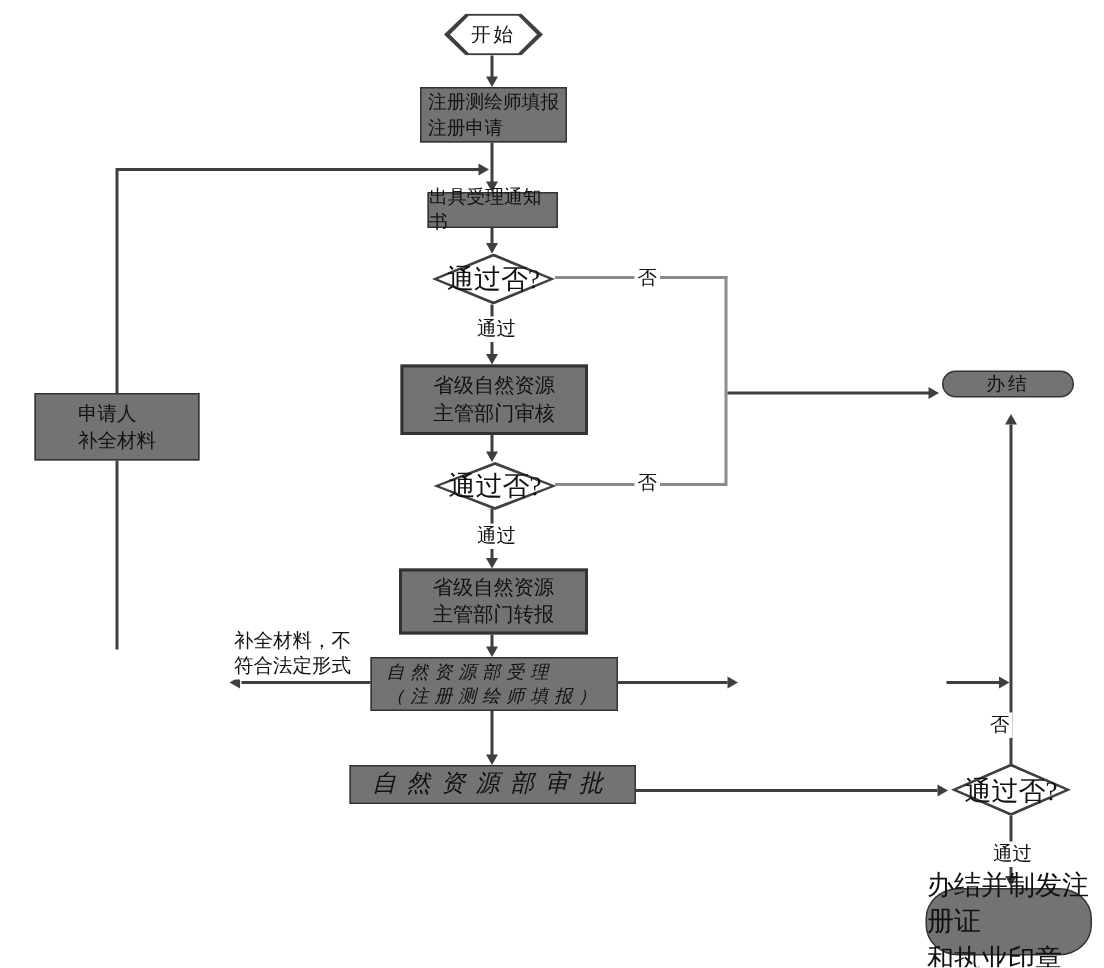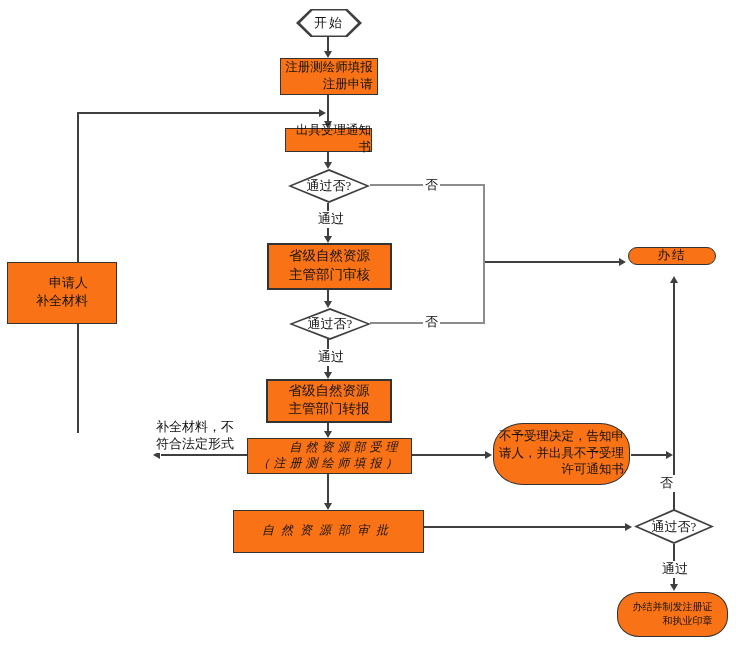--- a/index.html
+++ b/index.html
@@ -1,30 +1,30 @@
 <!DOCTYPE html>
 <html><head>
 <meta charset="utf-8">
 <style>
   html,body{margin:0;padding:0;background:#fff;}
   #canvas{position:relative;width:736px;height:645px;background:#fff;overflow:hidden;
           font-family:"Liberation Serif","DejaVu Serif",serif;color:#111;}
   .node{position:absolute;box-sizing:border-box;display:flex;align-items:center;justify-content:center;
-        text-align:right;white-space:pre-line;background:#f97316;line-height:1.35;font-family:Liberation Mono, monospace;}
+        text-align:left;white-space:pre-line;background:#737373;line-height:1.35;}
   .rect{border:1.5px solid #333;}
   .rect.thick{border-width:2px;}
   .kai{font-style:italic;letter-spacing:4px;}
   .stadium{border:1.5px solid #333;}
   
   .diamond{position:absolute;}
   .d-outer{position:absolute;inset:0;background:#3f3f3f;
            clip-path:polygon(50% 0,100% 50%,50% 100%,0 50%);}
   .d-inner{position:absolute;inset:0;background:#fff;
            clip-path:polygon(50% 2px,calc(100% - 4px) 50%,50% calc(100% - 2px),4px 50%);}
-  .d-text{position:absolute;inset:0;display:flex;align-items:center;justify-content:center;font-size:13px;}
+  .d-text{position:absolute;inset:0;display:flex;align-items:center;justify-content:center;font-size:18px;}
   
   .hex{position:absolute;}
   .h-outer{position:absolute;inset:0;background:#3f3f3f;
            clip-path:polygon(22% 0,78% 0,100% 50%,78% 100%,22% 100%,0 50%);}
   .h-inner{position:absolute;inset:0;background:#fff;
            clip-path:polygon(calc(22% + 2px) 1.5px,calc(78% - 2px) 1.5px,calc(100% - 4px) 50%,calc(78% - 2px) calc(100% - 1.5px),calc(22% + 2px) calc(100% - 1.5px),4px 50%);}
   .h-text{position:absolute;inset:0;display:flex;align-items:center;justify-content:center;font-size:13px;letter-spacing:2px;}
   
   .ln{position:absolute;background:#3f3f3f;}
   .ln.h{height:2px;}
@@ -123,39 +123,36 @@
     <div class="d-inner"></div>
     <span class="d-text">通过否?</span>
   </div>
 
   <div class="node rect thick" style="left:266px;top:379px;width:126px;height:44px;font-size:13.5px">省级自然资源
 主管部门转报</div>
 
   <div class="node rect kai" style="left:247px;top:438px;width:165px;height:36px;font-size:12px">自然资源部受理
 （注册测绘师填报）</div>
 
-  <div class="node rect kai" style="left:233px;top:510px;width:191px;height:43px;font-size:12px;letter-spacing:7px">自然资源部审批</div>
+  <div class="node rect kai" style="left:233px;top:510px;width:191px;height:26px;font-size:16px;letter-spacing:7px">自然资源部审批</div>
 
-  <div class="node rect" style="left:7px;top:262px;width:110px;height:62px;font-size:13px">申请人
+  <div class="node rect" style="left:23px;top:262px;width:110px;height:45px;font-size:13px">申请人
 补全材料</div>
 
 
-  <div class="node stadium" style="left:493px;top:423px;width:137px;height:62px;border-radius:30px/26px;font-size:12.5px">不予受理决定，告知申
-请人，并出具不予受理
-许可通知书</div>
 
   <div class="node stadium" style="left:628px;top:247px;width:88px;height:18px;border-radius:14.5px;font-size:12.5px;letter-spacing:2px">办结</div>
 
   <div class="diamond" style="left:634px;top:509px;width:80px;height:35px">
     <div class="d-outer"></div>
     <div class="d-inner"></div>
     <span class="d-text">通过否?</span>
   </div>
 
-  <div class="node stadium" style="left:617px;top:592px;width:111px;height:45px;border-radius:22px/20px;font-size:10px">办结并制发注册证
+  <div class="node stadium" style="left:617px;top:592px;width:111px;height:45px;border-radius:22px/20px;font-size:18px">办结并制发注册证
 和执业印章</div>
 
   <div class="elabel" style="left:423px;top:177px">否</div>
   <div class="elabel" style="left:423px;top:314px">否</div>
   <div class="elabel" style="left:658px;top:475px">否</div>
 
   <div class="elabel" style="left:303px;top:211px;width:52px">通过</div>
   <div class="elabel" style="left:303px;top:349px;width:52px">通过</div>
   <div class="elabel" style="left:645px;top:561px;width:56px">通过</div>
 

